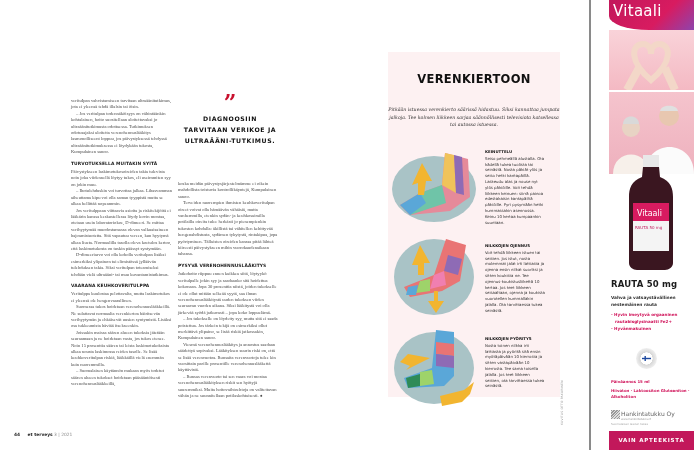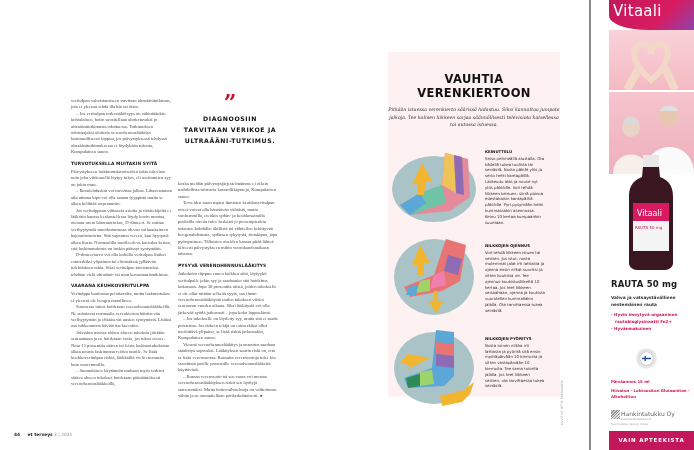--- a/index.html
+++ b/index.html
@@ -97,21 +97,20 @@
 </div>
 
 <div class="footer">
   <span class="pg">44</span>
   <span class="mag">et terveys</span>
   <span class="iss">3 | 2021</span>
 </div>
 
 <div class="box2"></div>
 <div class="box-title">
-  <div>VAUHTIA</div>
   <div>VERENKIERTOON</div>
 </div>
 <div class="box-lead">Pitkään istuessa verenkierto säärissä hidastuu. Siksi kannattaa jumpata jalkoja. Tee kolmen liikkeen sarjaa säännöllisesti televisiota katsellessa tai autossa istuessa.</div>
 
 <svg id="illus1" class="illus" viewBox="0 0 92 82">
   <ellipse cx="44" cy="44" rx="42" ry="33" fill="#a9c3c6"></ellipse>
   <path d="M55 8 L78 14 L80 52 L60 66 L20 70 L10 60 L30 48 L52 40 Z" fill="#e58a9a"></path>
   <path d="M55 8 L64 10 L66 48 L52 40 Z" fill="#f0c35a"></path>
   <path d="M64 10 L72 12 L74 50 L66 48 Z" fill="#8e6bb5"></path>
   <path d="M30 48 L52 40 L56 58 L20 70 Z" fill="#6fc4a8"></path>

